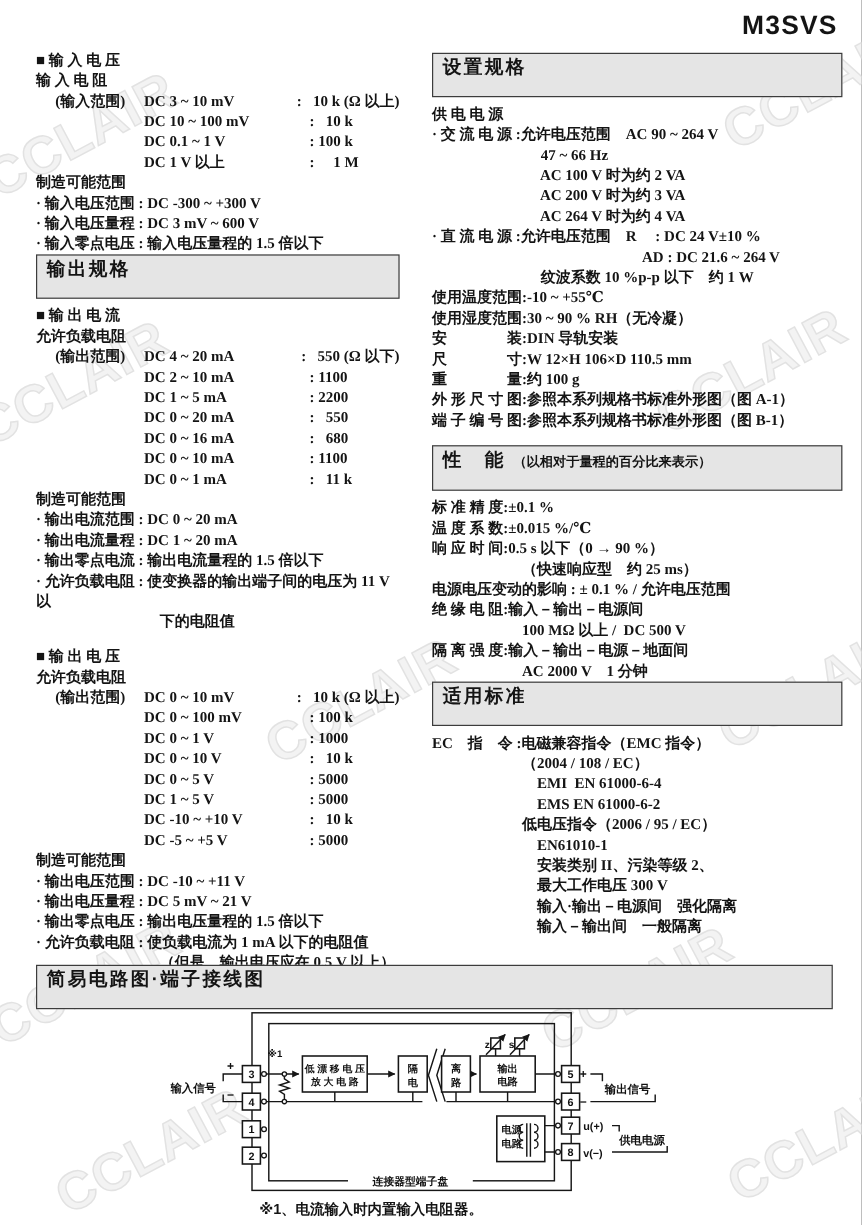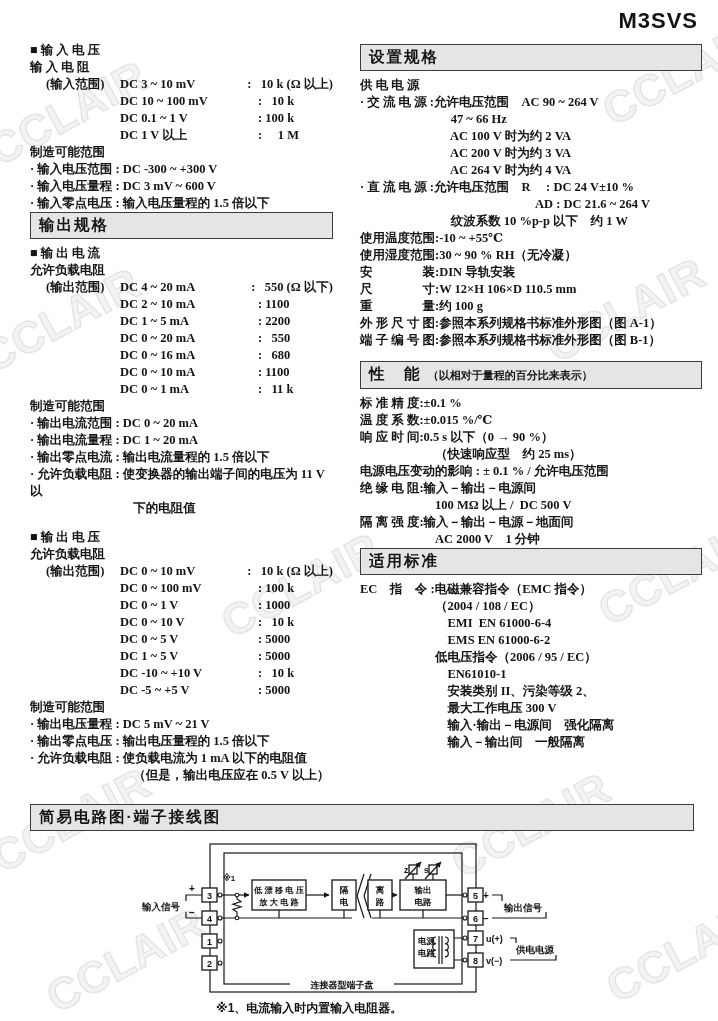--- a/index.html
+++ b/index.html
@@ -7,21 +7,21 @@
         font-family:"Liberation Serif","DejaVu Serif",serif;overflow:hidden;margin:0 auto;}
   .wm{position:absolute;font-family:"Liberation Sans","DejaVu Sans",sans-serif;font-weight:bold;
       font-size:44px;letter-spacing:1px;color:#f3f3f3;-webkit-text-stroke:1.2px #e2e2e2;
       transform:rotate(-28deg);pointer-events:none;user-select:none;}
   .title{position:absolute;right:20px;top:8px;font-family:"Liberation Sans","DejaVu Sans",sans-serif;
          font-weight:bold;font-size:22px;letter-spacing:1px;}
   .col{position:absolute;font-size:12.5px;line-height:17px;font-weight:bold;}
   .left-col{left:30px;top:42px;width:303px;}
   .right-col{left:360px;top:44px;width:342px;}
   .bar{background:#e5e5e5;border:1.6px solid #3c3c3c;font-family:"Liberation Sans","DejaVu Sans",sans-serif;
-       font-size:15.5px;font-weight:bold;letter-spacing:2px;padding:2px 8px 3px;line-height:20px;margin-bottom:6px;}
+       font-size:15.5px;font-weight:bold;letter-spacing:2px;padding:2px 8px 13px;line-height:20px;margin-bottom:6px;}
   .bar-note{font-size:11px;letter-spacing:0;font-weight:bold;}
   .pre{white-space:pre-wrap;}
   .tablewrap{position:relative;padding-left:90px;}
   .rangelab{position:absolute;left:16px;top:0;}
   .trow{display:flex;}
   .trange{width:138px;white-space:pre;}
   .tval{white-space:pre;flex:1;}
   .mt12{margin-top:12px;}
   .mt14{}
   .bottom{position:absolute;left:30px;top:804px;width:664px;font-weight:bold;font-size:12.5px;}
@@ -162,20 +162,21 @@
           <span class="tval">:   10 k</span>
         </div>
           <div class="trow">
           <span class="trange">DC -5 ~ +5 V</span>
           <span class="tval">: 5000</span>
         </div>
         </div>
     </div>
     <div>制造可能范围</div>
     <div>
+        <div class="pre">· 输出电压范围 : DC -10 ~ +11 V</div>
         <div class="pre">· 输出电压量程 : DC 5 mV ~ 21 V</div>
         <div class="pre">· 输出零点电压 : 输出电压量程的 1.5 倍以下</div>
         <div class="pre">· 允许负载电阻 : 使负载电流为 1 mA 以下的电阻值
 　　　　　　　　 （但是，输出电压应在 0.5 V 以上）</div>
       </div>
   </div>
 
   <div class="col right-col">
     <div class="bar">设置规格</div>
     <div>

